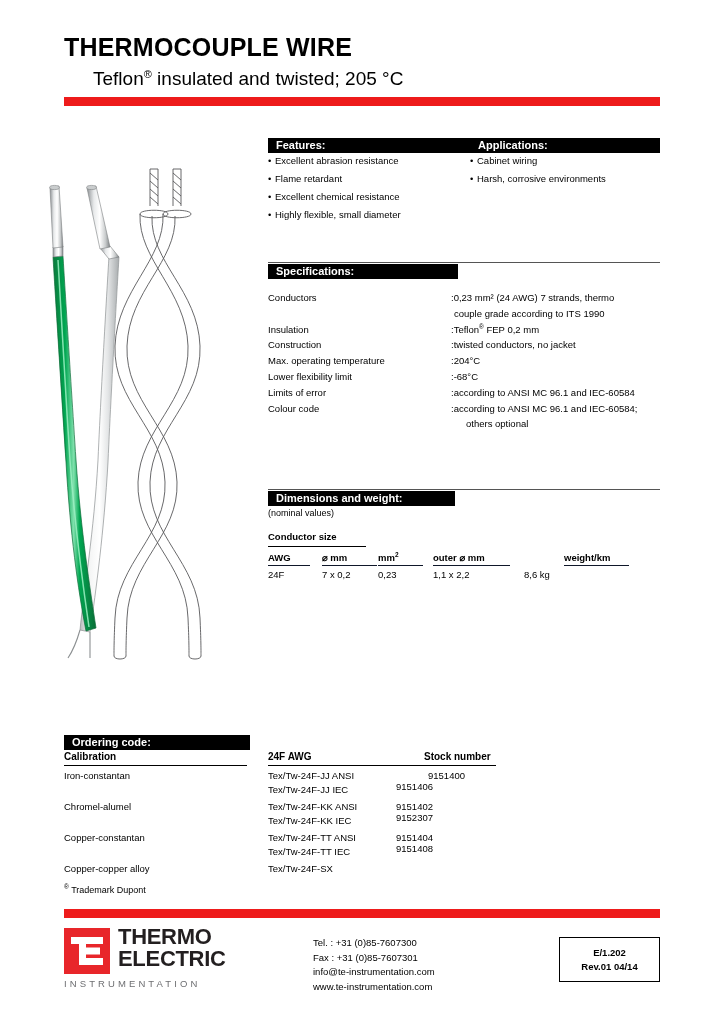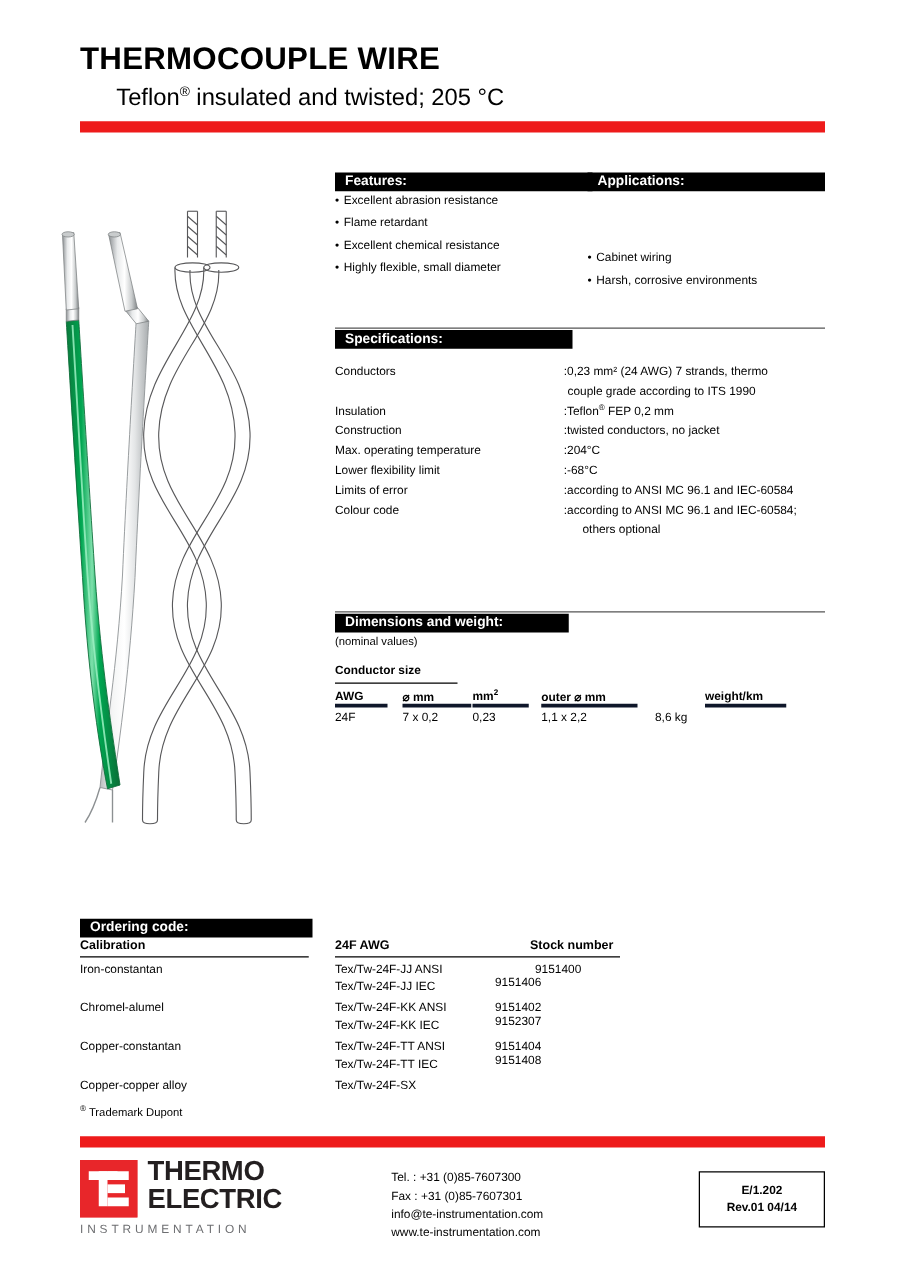--- a/index.html
+++ b/index.html
@@ -150,21 +150,21 @@
   }
   .dim-table {
     position: absolute;
     font-size: 9.5px;
   }
   .dim-head {
     position: absolute;
     font-weight: bold;
     white-space: nowrap;
     padding-bottom: 2px;
-    border-bottom: 3px solid #0f172a;
+    border-bottom: 1px solid #0f172a;
     box-sizing: border-box;
     height: 14px;
   }
   .dim-head sup {
     font-size: 6.5px;
     vertical-align: super;
     line-height: 0;
   }
   .dim-cell {
     position: absolute;
@@ -359,21 +359,21 @@
 
   <div class="blackbar" style="left:268px; top:138px; width:206px;">Features:</div>
   <div class="bullet-list" style="left:268px; top:152px; width:190px;">
     <div><span class="bdot">•</span><span>Excellent abrasion resistance</span></div>
     <div><span class="bdot">•</span><span>Flame retardant</span></div>
     <div><span class="bdot">•</span><span>Excellent chemical resistance</span></div>
     <div><span class="bdot">•</span><span>Highly flexible, small diameter</span></div>
   </div>
 
   <div class="blackbar" style="left:470px; top:138px; width:190px;">Applications:</div>
-  <div class="bullet-list" style="left:470px; top:152px; width:195px;margin-top:46px;">
+  <div class="bullet-list" style="left:470px; top:152px; width:195px;">
     <div><span class="bdot">•</span><span>Cabinet wiring</span></div>
     <div><span class="bdot">•</span><span>Harsh, corrosive environments</span></div>
   </div>
 
   <div class="topline" style="left:268px; top:262px; width:392px;"></div>
   <div class="blackbar" style="left:268px; top:264px; width:190px;">Specifications:</div>
 
   <div class="spec-table" style="left:268px; top:292px; width:392px;">
     <div class="spec-row">
       <span class="spec-label">Conductors</span>

